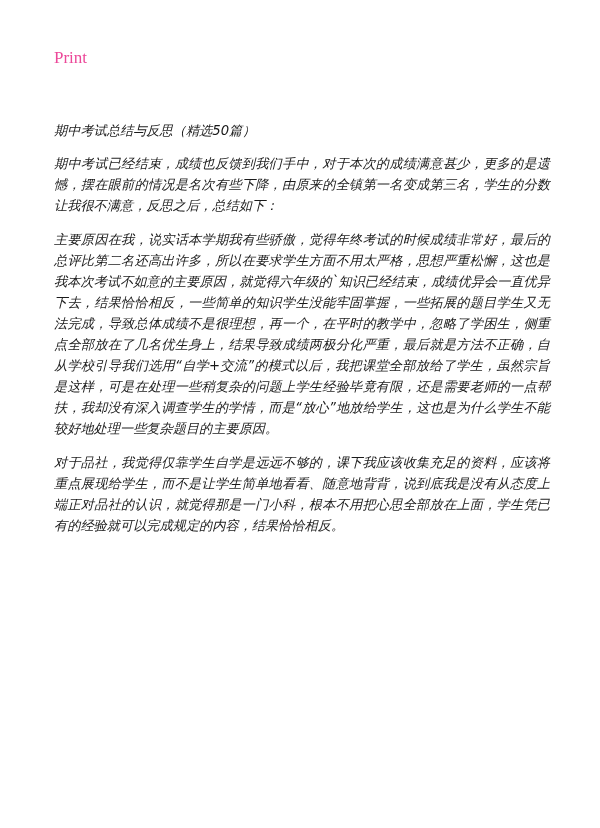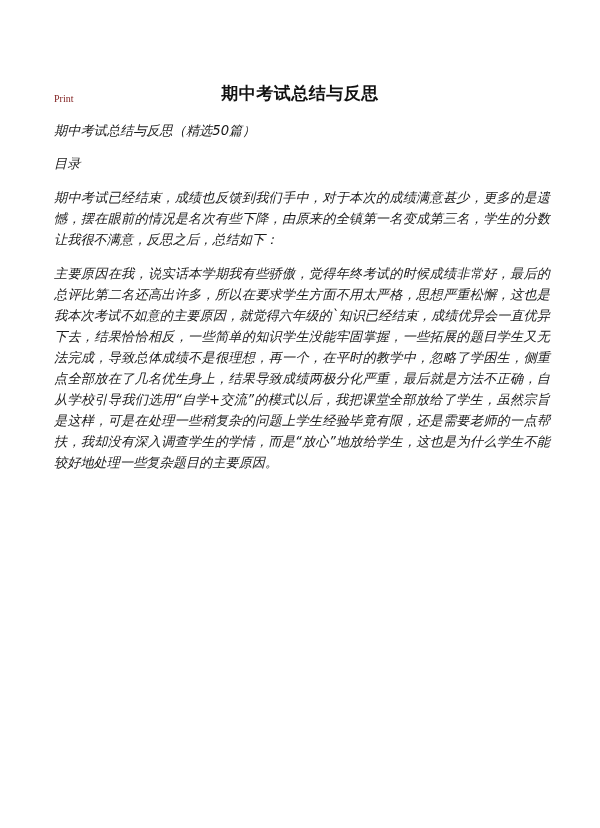--- a/index.html
+++ b/index.html
@@ -3,41 +3,40 @@
   <meta charset="utf-8">
   <style>
     html, body { margin: 0; padding: 0; background: #ffffff; }
     body {
       width: 600px; height: 828px; overflow: hidden; position: relative;
       font-family: "DejaVu Sans", sans-serif; color: #111;
     }
     .page { position: absolute; left: 0; top: 0; width: 600px; height: 828px; }
     .print-label {
       position: absolute; left: 54px; top: 48px;
-      font-family: "Liberation Serif", serif; font-size: 10px; color: #7f1d1d; margin-top: 45px;
+      font-family: "Liberation Serif", serif; font-size: 17px; color: #ec4899;
     }
     .doc-title {
       position: absolute; left: 0; top: 82px; width: 600px; text-align: center;
       font-size: 17px; font-weight: bold; color: #111; letter-spacing: 0.5px;
     }
     .content {
       position: absolute; left: 54px; top: 120px; width: 496px;
       font-size: 13.2px; line-height: 21px; color: #1a1a1a;
     }
     .content p { margin: 0 0 13px 0; text-align: justify; font-style: italic; }
     .subtitle { margin-bottom: 12px !important; }
     .toc-head { margin-bottom: 13px !important; }
   </style>
 </head>
 <body>
 
 <div class="page">
   <div class="print-label">Print</div>
-  <div class="doc-title">期中考试总结与反思</div>
 
   <div class="content">
     <p class="subtitle">期中考试总结与反思（精选50篇）</p>
-    <p class="toc-head">目录</p>
     <p>期中考试已经结束，成绩也反馈到我们手中，对于本次的成绩满意甚少，更多的是遗憾，摆在眼前的情况是名次有些下降，由原来的全镇第一名变成第三名，学生的分数让我很不满意，反思之后，总结如下：</p>
     <p>主要原因在我，说实话本学期我有些骄傲，觉得年终考试的时候成绩非常好，最后的总评比第二名还高出许多，所以在要求学生方面不用太严格，思想严重松懈，这也是我本次考试不如意的主要原因，就觉得六年级的`知识已经结束，成绩优异会一直优异下去，结果恰恰相反，一些简单的知识学生没能牢固掌握，一些拓展的题目学生又无法完成，导致总体成绩不是很理想，再一个，在平时的教学中，忽略了学困生，侧重点全部放在了几名优生身上，结果导致成绩两极分化严重，最后就是方法不正确，自从学校引导我们选用“自学+交流”的模式以后，我把课堂全部放给了学生，虽然宗旨是这样，可是在处理一些稍复杂的问题上学生经验毕竟有限，还是需要老师的一点帮扶，我却没有深入调查学生的学情，而是“放心”地放给学生，这也是为什么学生不能较好地处理一些复杂题目的主要原因。</p>
+    <p>对于品社，我觉得仅靠学生自学是远远不够的，课下我应该收集充足的资料，应该将重点展现给学生，而不是让学生简单地看看、随意地背背，说到底我是没有从态度上端正对品社的认识，就觉得那是一门小科，根本不用把心思全部放在上面，学生凭已有的经验就可以完成规定的内容，结果恰恰相反。</p>
 
   </div>
 </div>
 
 </body></html>

